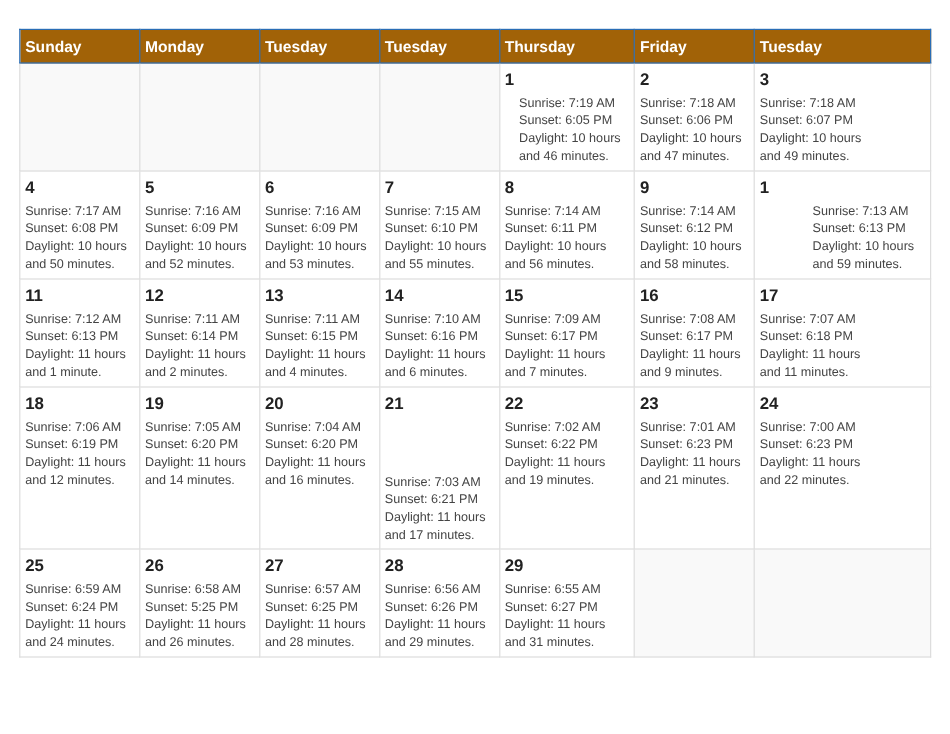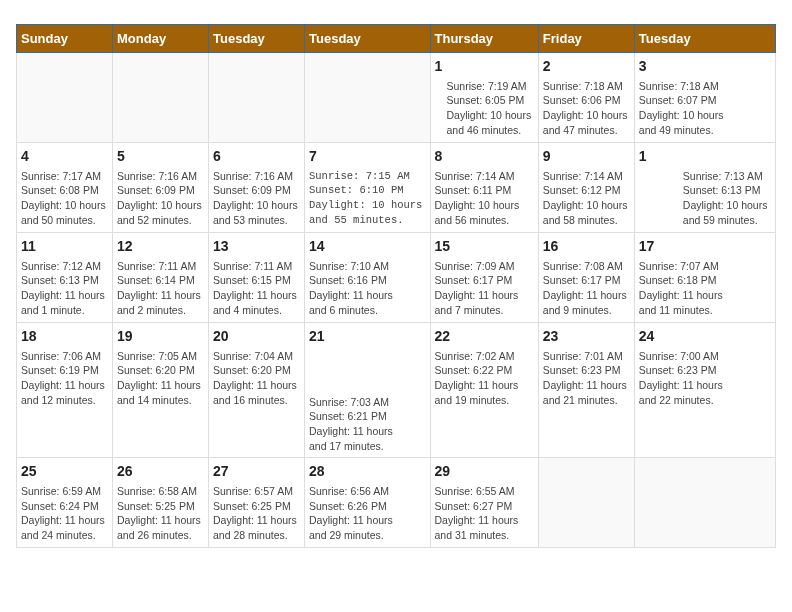--- a/index.html
+++ b/index.html
@@ -156,21 +156,21 @@
         </td>
         <td>
           <span class="day-num">6</span>
           <div class="day-info" style="white-space: pre-line;">Sunrise: 7:16 AM
 Sunset: 6:09 PM
 Daylight: 10 hours
 and 53 minutes.</div>
         </td>
         <td>
           <span class="day-num">7</span>
-          <div class="day-info" style="white-space: pre-line; font-family: Liberation Mono, monospace;">Sunrise: 7:15 AM
+          <div class="day-info" style="white-space: pre-line;">Sunrise: 7:15 AM
 Sunset: 6:10 PM
 Daylight: 10 hours
 and 55 minutes.</div>
         </td>
         <td>
           <span class="day-num">8</span>
           <div class="day-info" style="white-space: pre-line;">Sunrise: 7:14 AM
 Sunset: 6:11 PM
 Daylight: 10 hours
 and 56 minutes.</div>

